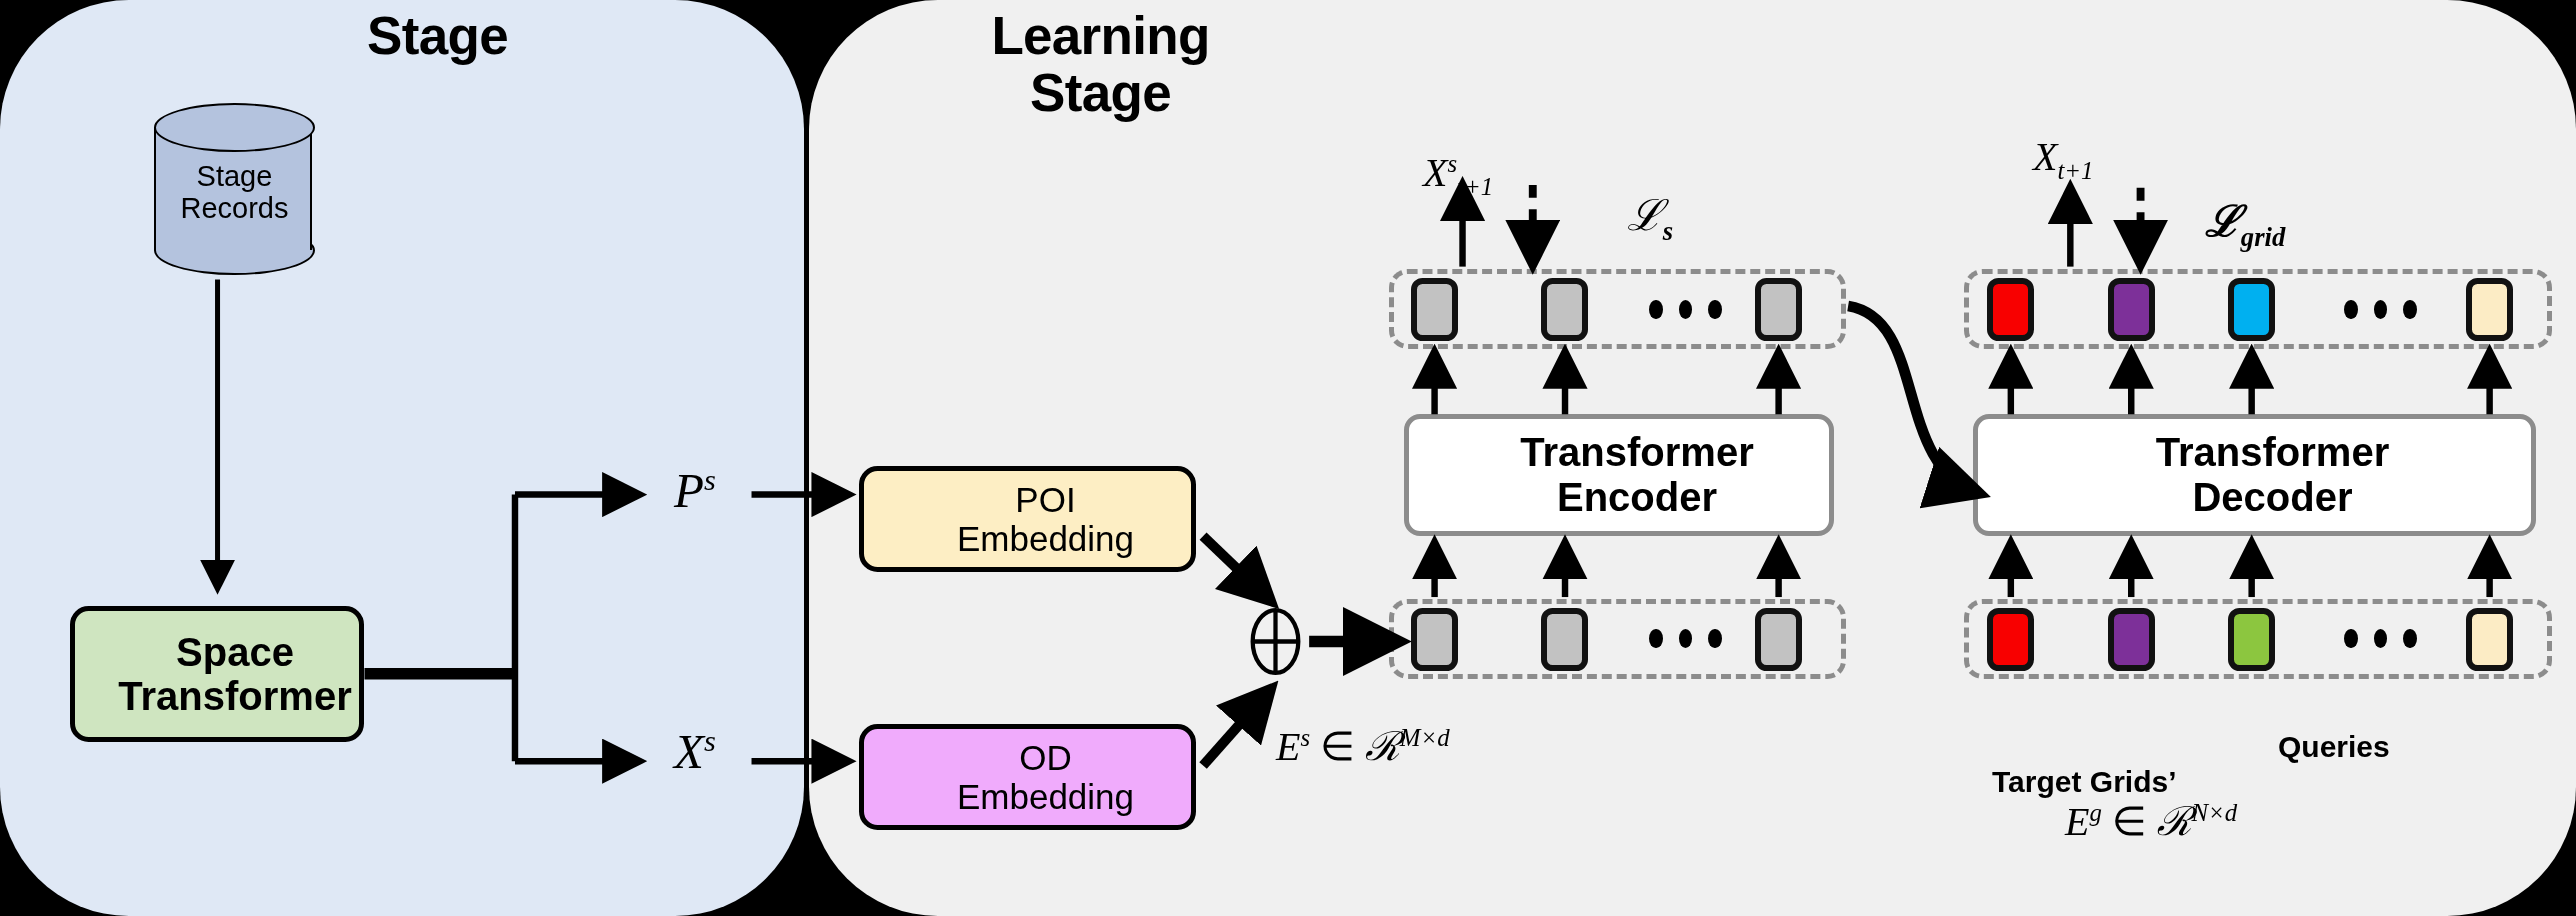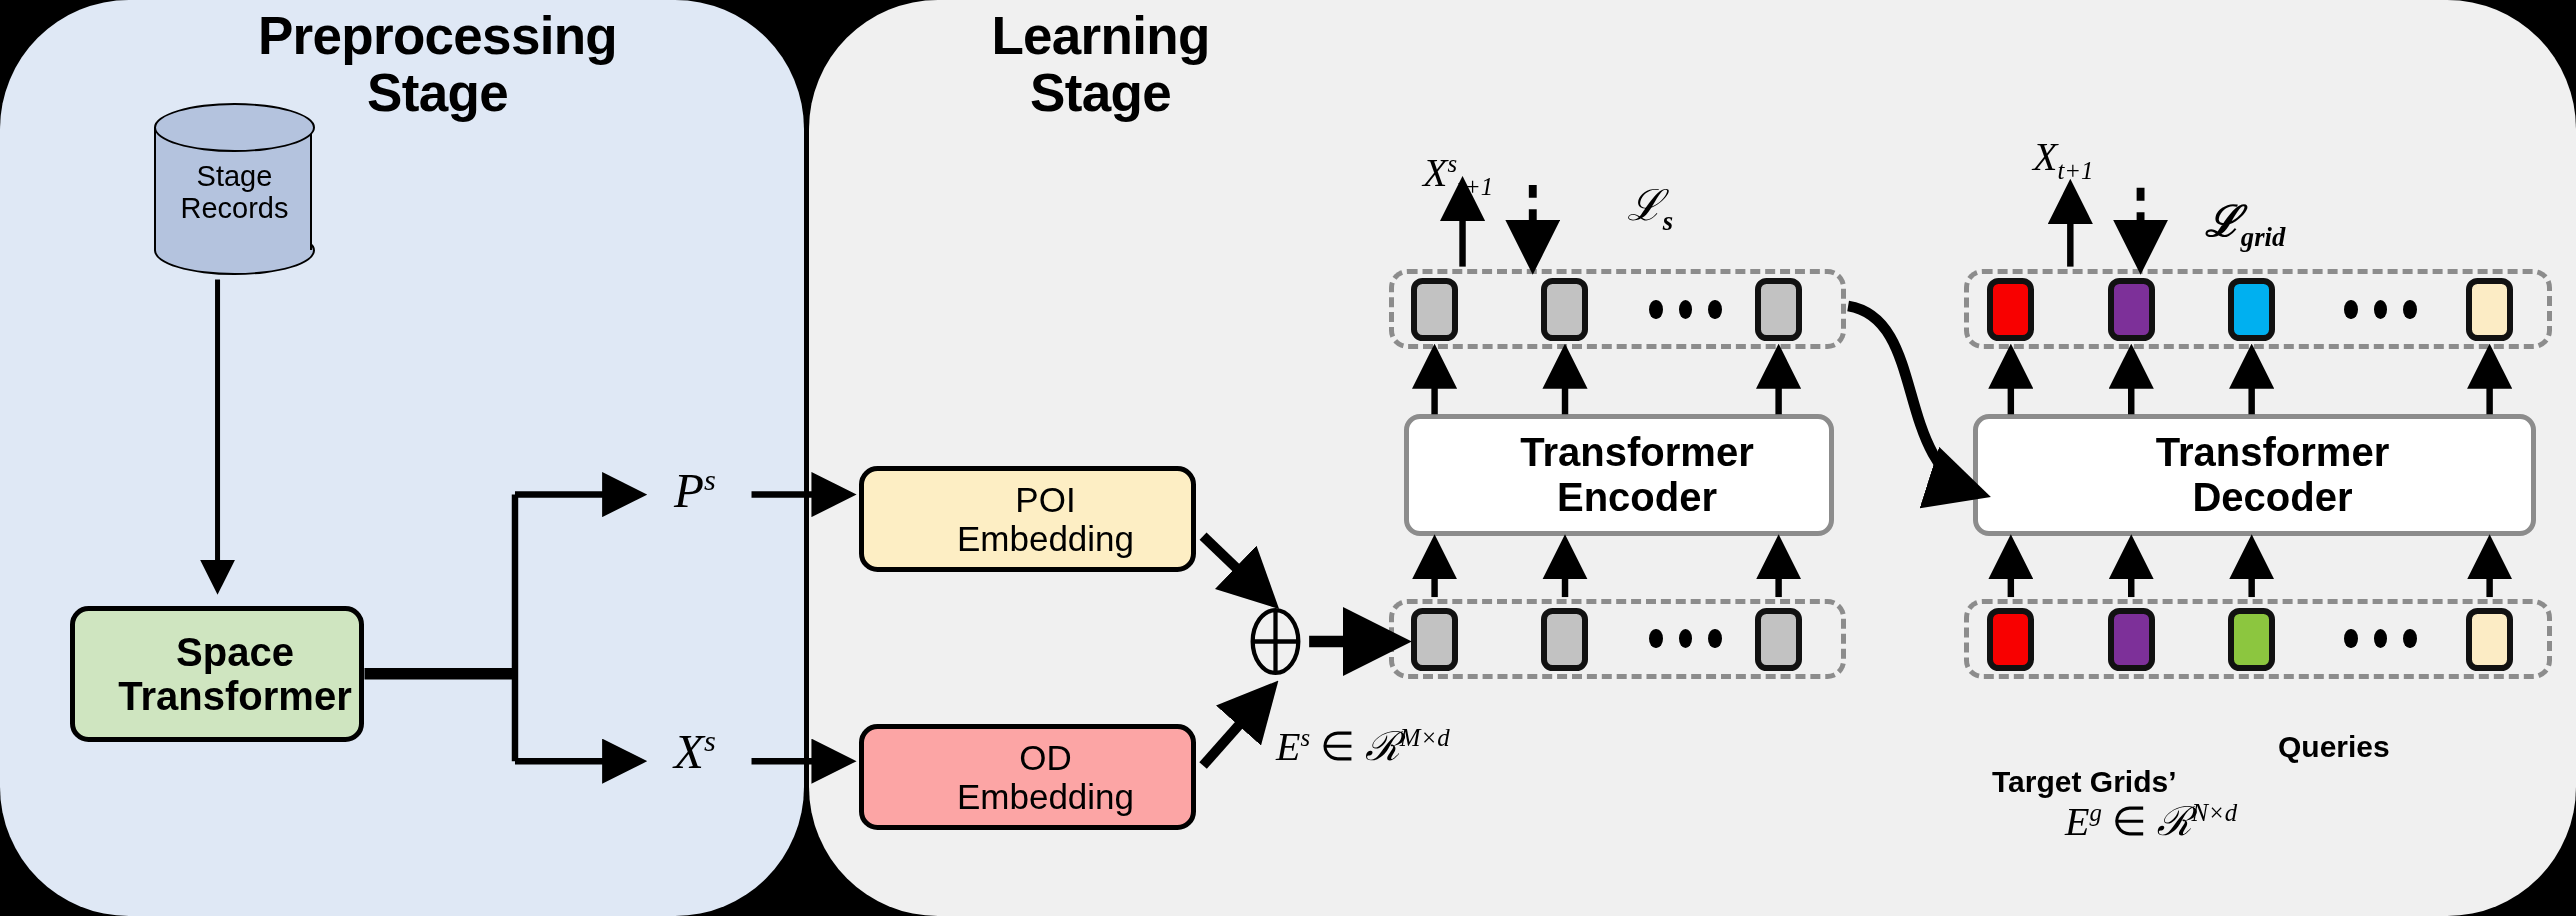--- a/index.html
+++ b/index.html
@@ -32,40 +32,40 @@
             font-size:29px;font-weight:normal;line-height:1.12;z-index:5;color:#000;}
 
   
   .rbox{position:absolute;box-sizing:border-box;display:flex;align-items:center;
         justify-content:center;text-align:center;color:#000;padding-left:36px;}
   #box-space{left:70px;top:606px;width:294px;height:136px;background:#cfe5c0;
              border:5px solid #000;border-radius:18.6px;font-size:40px;font-weight:bold;
              line-height:1.1;}
   #box-poi{left:859px;top:466px;width:337px;height:106px;background:#fdeec4;
            border:5px solid #000;border-radius:18.6px;font-size:35px;line-height:1.12;}
-  #box-od{left:859px;top:724px;width:337px;height:106px;background:#fca5a5;
+  #box-od{left:859px;top:724px;width:337px;height:106px;background:#f0abfc;
           border:5px solid #000;border-radius:18.6px;font-size:35px;line-height:1.12;}
   #box-enc{left:1404px;top:414px;width:430px;height:122px;background:#fff;
            border:5px solid #8c8c8c;border-radius:16px;font-size:40px;font-weight:bold;
            line-height:1.12;}
   #box-dec{left:1973px;top:414px;width:563px;height:122px;background:#fff;
            border:5px solid #8c8c8c;border-radius:16px;font-size:40px;font-weight:bold;
            line-height:1.12;}
 
   
   .math{position:absolute;color:#000;font-family:"Liberation Serif",serif;
         font-style:italic;white-space:nowrap;}
   .math sup,.math sub{font-size:.62em;font-style:italic;}
   #m-Ps{left:674px;top:462px;font-size:49px;}
   #m-Xs{left:674px;top:723px;font-size:49px;}
   #m-Es{left:1276px;top:717px;font-size:40px;}
   #m-Eg{left:2065px;top:792px;font-size:40px;}
   #m-Xts{left:1423px;top:129px;font-size:40px;text-align:right;margin-top:20px;}
   #m-Xt{left:2033px;top:133px;font-size:40px;text-align:center;}
-  #m-Ls{left:1627px;top:174px;font-size:43px;}
+  #m-Ls{left:1627px;top:184px;font-size:43px;}
   #m-Lgrid{left:2205px;top:190px;font-size:43px;font-weight:bold;}
   .cal{font-family:"Liberation Serif",serif;font-style:italic;}
   .upr{font-style:normal;}
 
   
   .dashbox{position:absolute;box-sizing:border-box;border:5px dashed #8c8c8c;
            border-radius:18.6px;}
   #dash-enc-out{left:1389px;top:269px;width:457px;height:80px;}
   #dash-enc-in{left:1389px;top:599px;width:457px;height:80px;}
   #dash-dec-out{left:1964px;top:269px;width:588px;height:80px;}
@@ -97,21 +97,20 @@
 </style>
 </head>
 <body>
 
 <div id="stage">
 
   <div class="panel" id="panel-pre"></div>
   <div class="panel" id="panel-learn"></div>
 
   <div class="stage-title" id="title-pre">
-    <div>Preprocessing</div>
     <div>Stage</div>
   </div>
   <div class="stage-title" id="title-learn">
     <div>Learning</div>
     <div>Stage</div>
   </div>
 
   <div id="cyl">
     <div class="bot"></div>
     <div class="body"></div>

